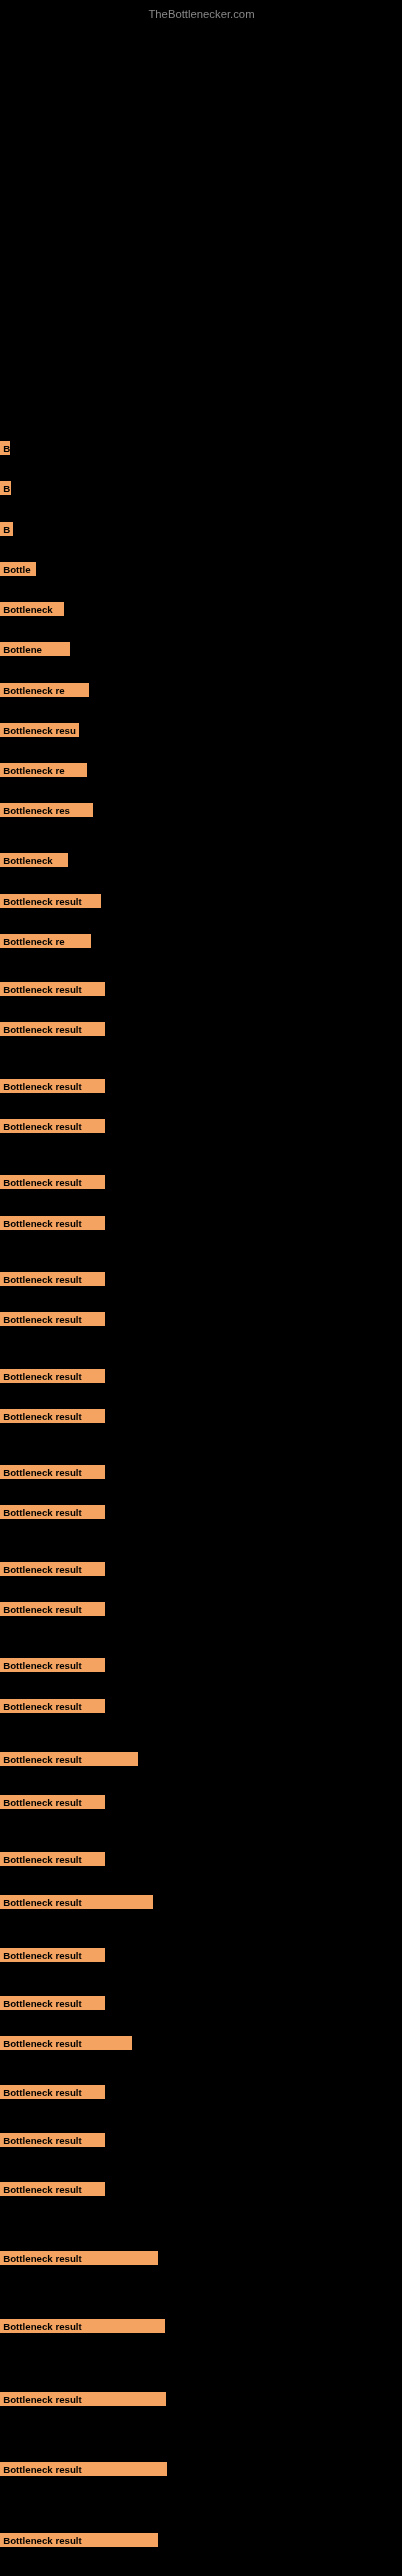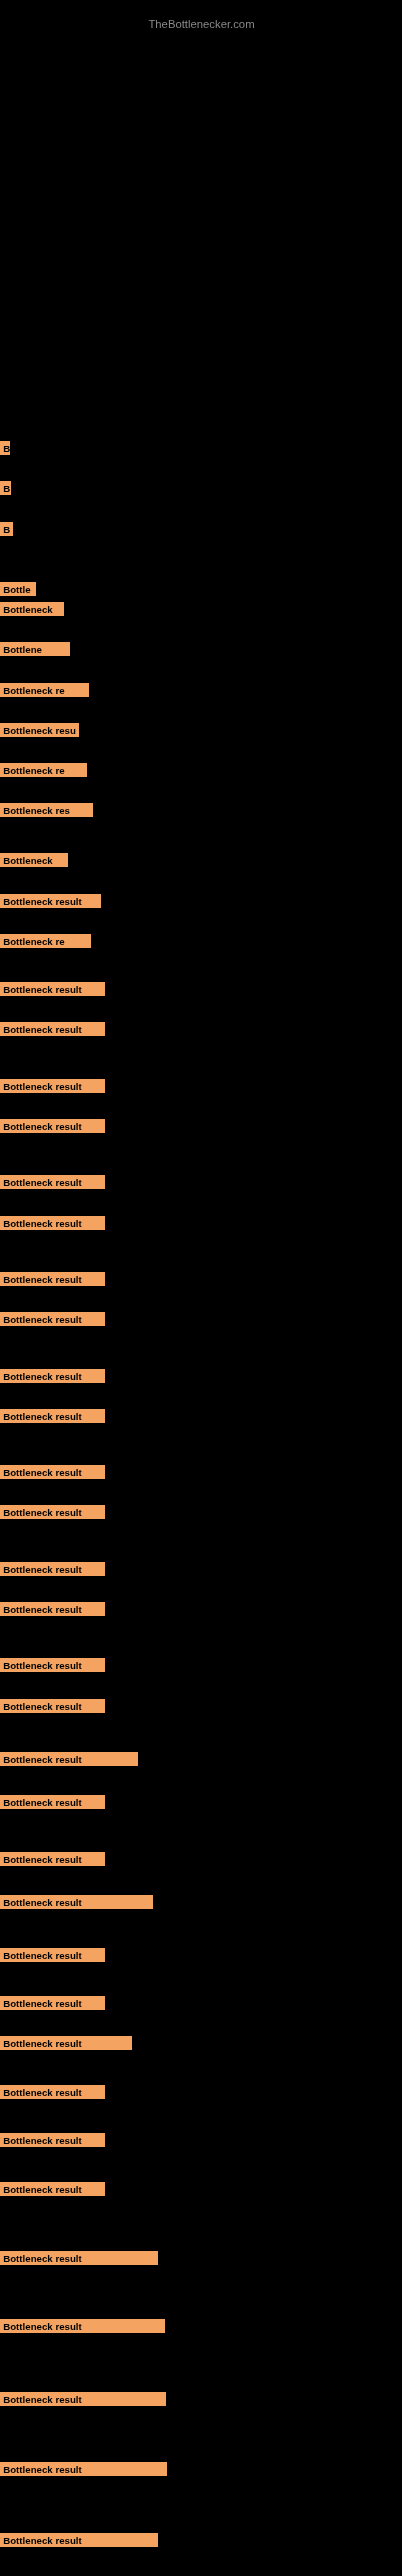--- a/index.html
+++ b/index.html
@@ -12,21 +12,21 @@
       background-color: #000000;
       width: 403px;
       min-height: 2576px;
       font-family: Arial, sans-serif;
       position: relative;
       overflow-x: hidden;
     }
 
     .site-title {
       position: absolute;
-      top: 18px;
+      top: 8px;
       left: 50%;
       transform: translateX(-50%);
       color: #888888;
       font-size: 11.3px;
       white-space: nowrap;
     }
 
     .bars-container {
       position: absolute;
       left: 0;
@@ -58,21 +58,21 @@
   <span class="site-title">TheBottlenecker.com</span>
 <div class="bar-item" style="top: 441px;">
       <span class="bar-label" style="width: 9.7px;">B</span>
     </div>
     <div class="bar-item" style="top: 481px;">
       <span class="bar-label" style="width: 11.3px;">B</span>
     </div>
     <div class="bar-item" style="top: 522px;">
       <span class="bar-label" style="width: 13px;">B</span>
     </div>
-    <div class="bar-item" style="top: 562px; margin-top: 20px;">
+    <div class="bar-item" style="top: 562px;">
       <span class="bar-label" style="width: 36px;">Bottle</span>
     </div>
     <div class="bar-item" style="top: 602px;">
       <span class="bar-label" style="width: 64px;">Bottleneck</span>
     </div>
     <div class="bar-item" style="top: 642px;">
       <span class="bar-label" style="width: 70px;">Bottlene</span>
     </div>
     <div class="bar-item" style="top: 683px;">
       <span class="bar-label" style="width: 89px;">Bottleneck re</span>

